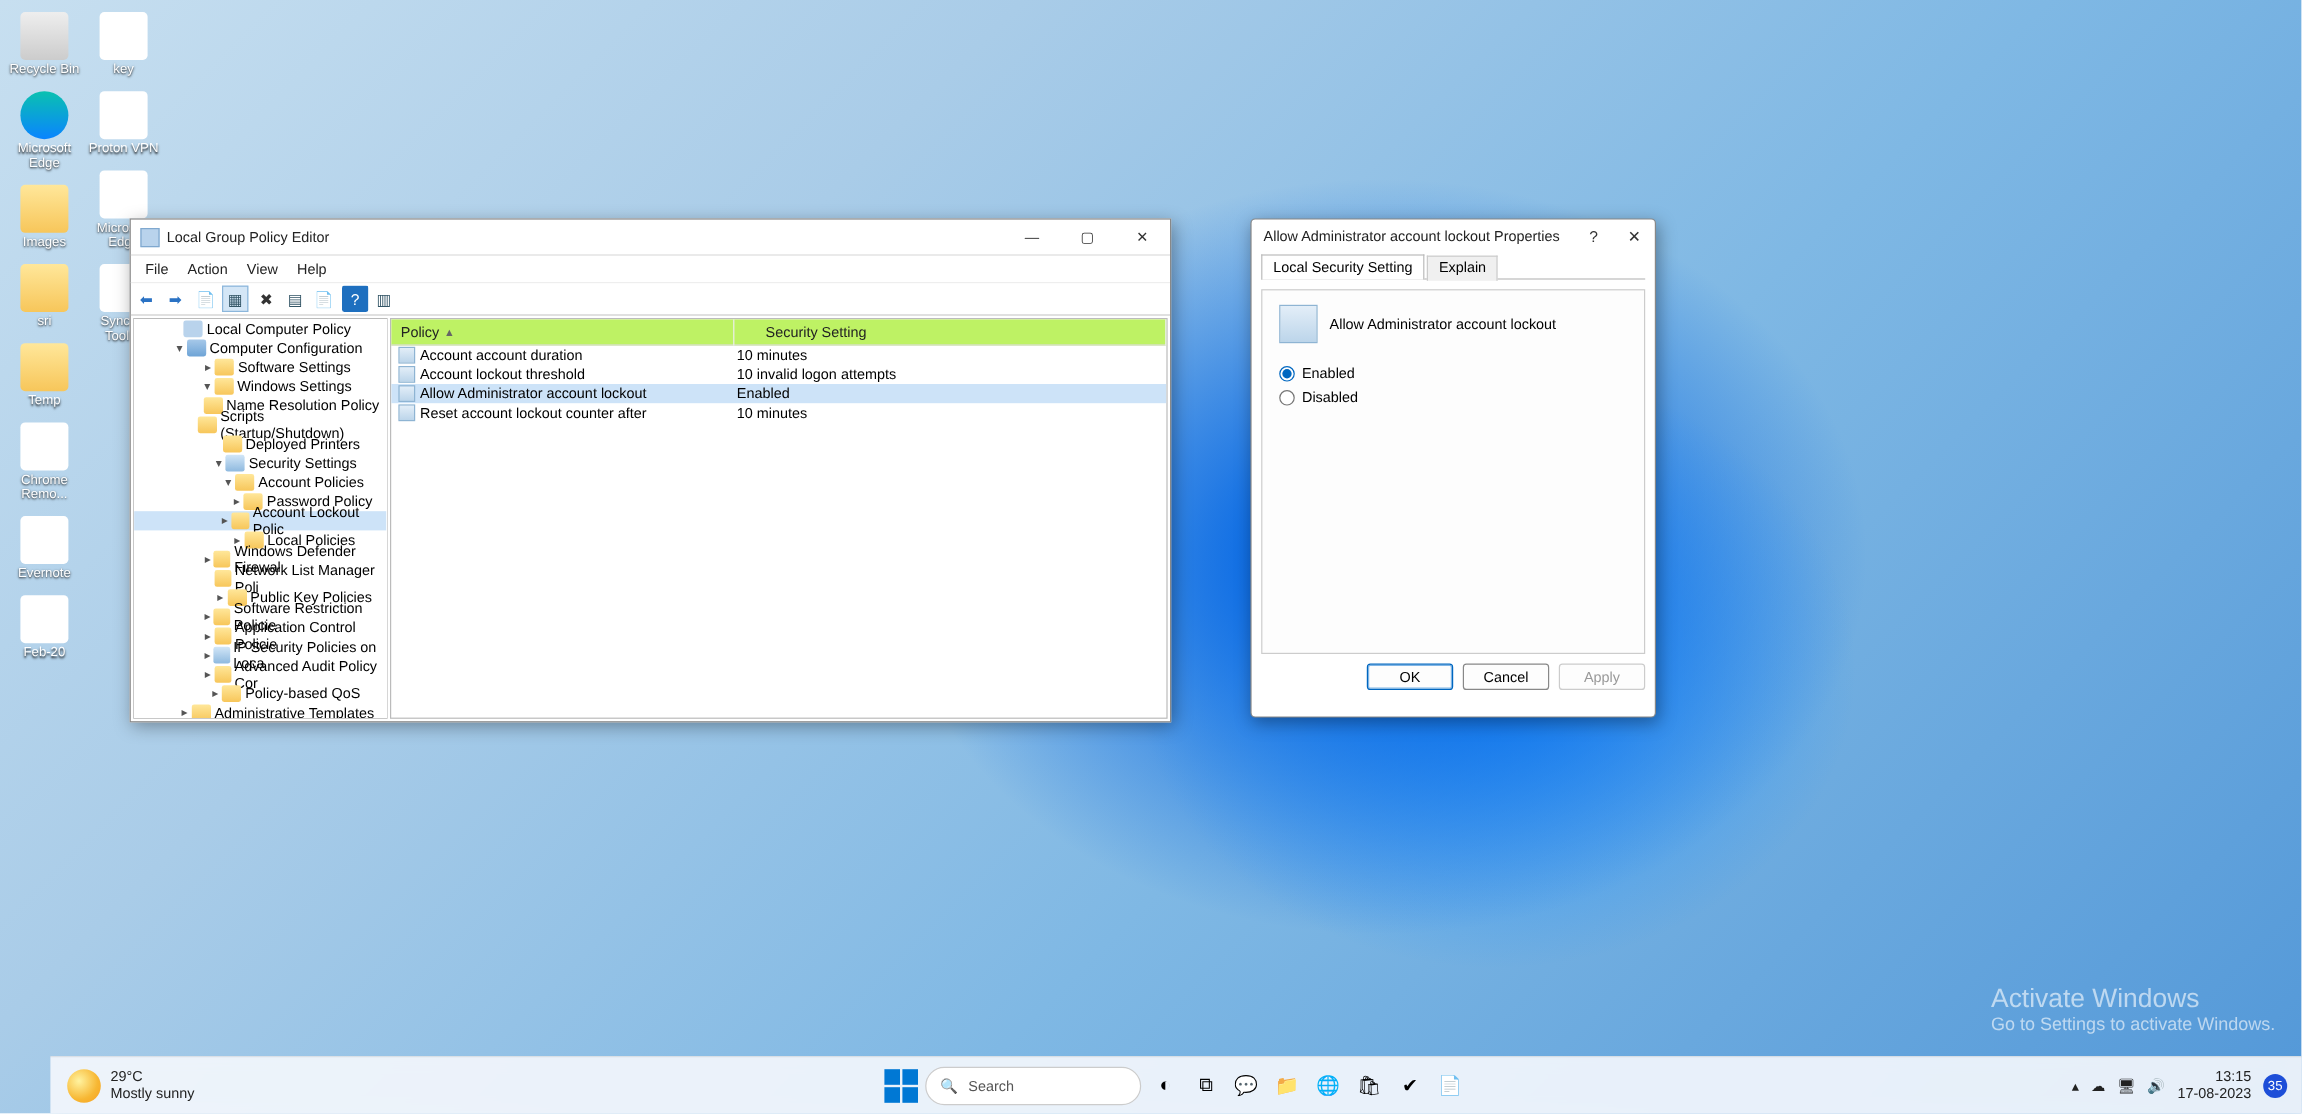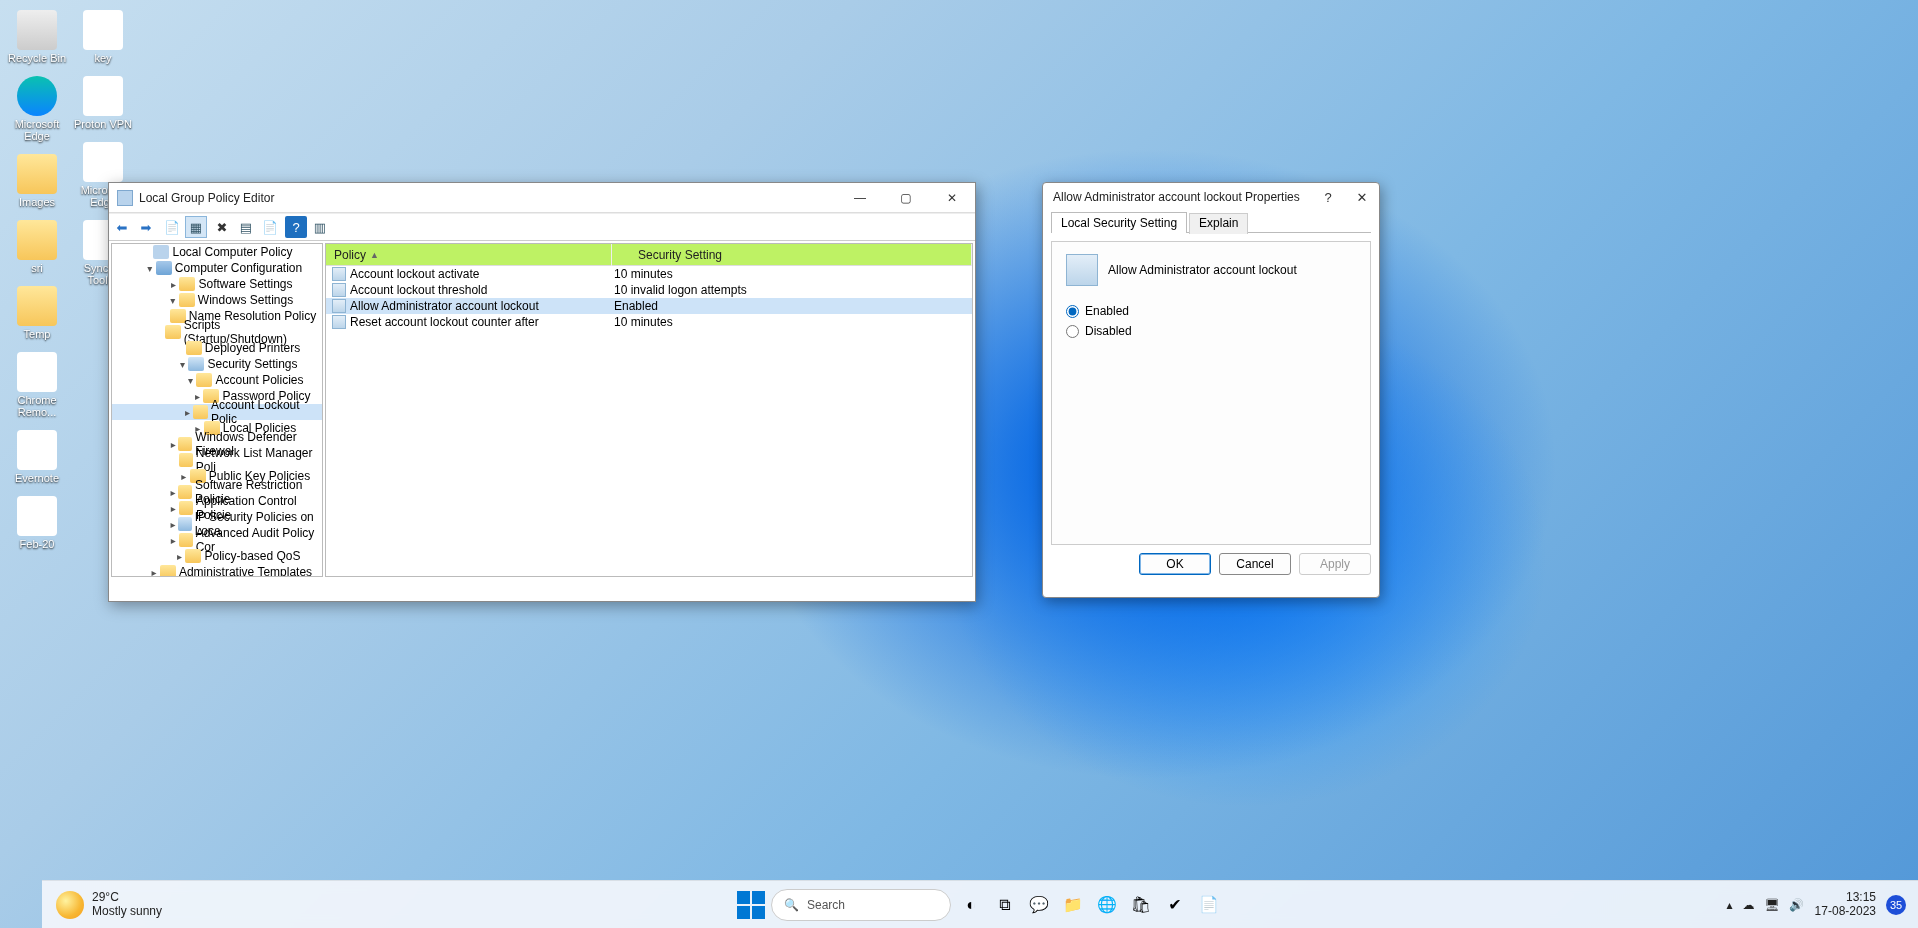--- a/index.html
+++ b/index.html
@@ -147,20 +147,26 @@
     </div>
 
   <div class="win gpedit">
     <div class="titlebar">
       <span class="ticon"></span>
       <span class="ttxt">Local Group Policy Editor</span>
       <span class="tbtn">—</span>
       <span class="tbtn">▢</span>
       <span class="tbtn close">✕</span>
     </div>
+    <div class="menubar" id="menubar">
+        <span>File</span>
+        <span>Action</span>
+        <span>View</span>
+        <span>Help</span>
+      </div>
     <div class="toolbar">
       <span class="tb" style="color:#2a72c4">⬅</span>
       <span class="tb" style="color:#2a72c4">➡</span>
       <span class="sep"></span>
       <span class="tb">📄</span>
       <span class="tb on">▦</span>
       <span class="sep"></span>
       <span class="tb" style="color:#333">✖</span>
       <span class="tb">▤</span>
       <span class="tb">📄</span>
@@ -281,21 +287,21 @@
           <span class="col" style="width:286px">
               <span>Policy</span>
               <span class="sorta">▲</span>
             </span>
           <span class="col" style="flex:1">Security Setting</span>
         </div>
         <div id="rows">
             <div class="lrow">
               <span class="c0">
                 <span class="pico"></span>
-                <span>Account lockout activate</span>
+                <span>Account account duration</span>
               </span>
               <span class="c1">10 minutes</span>
             </div>
             <div class="lrow">
               <span class="c0">
                 <span class="pico"></span>
                 <span>Account lockout threshold</span>
               </span>
               <span class="c1">10 invalid logon attempts</span>
             </div>
@@ -342,20 +348,24 @@
         <span>Disabled</span>
       </label>
     </div>
     <div class="dlgbtns">
       <button class="default">OK</button>
       <button>Cancel</button>
       <button disabled="">Apply</button>
     </div>
   </div>
 
+  <div class="wm">
+    <div class="l1">Activate Windows</div>
+    <div>Go to Settings to activate Windows.</div>
+  </div>
 
   <div class="taskbar">
     <div class="tb-left">
       <div class="weather">
         <span class="sun"></span>
         <span class="wtxt">
           <div>29°C</div>
           <div>Mostly sunny</div>
         </span>
       </div>

